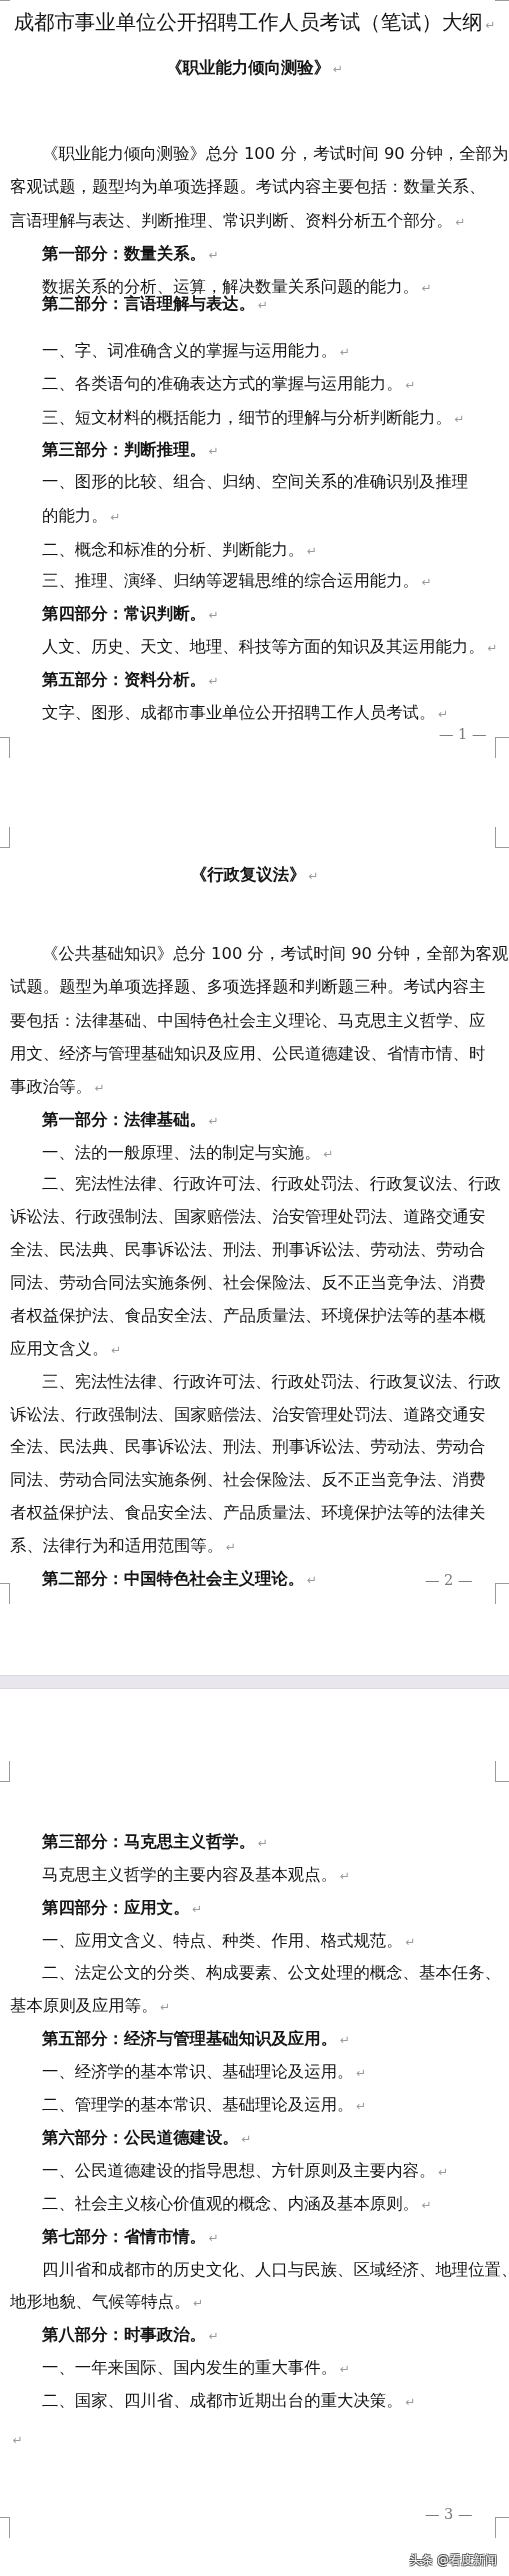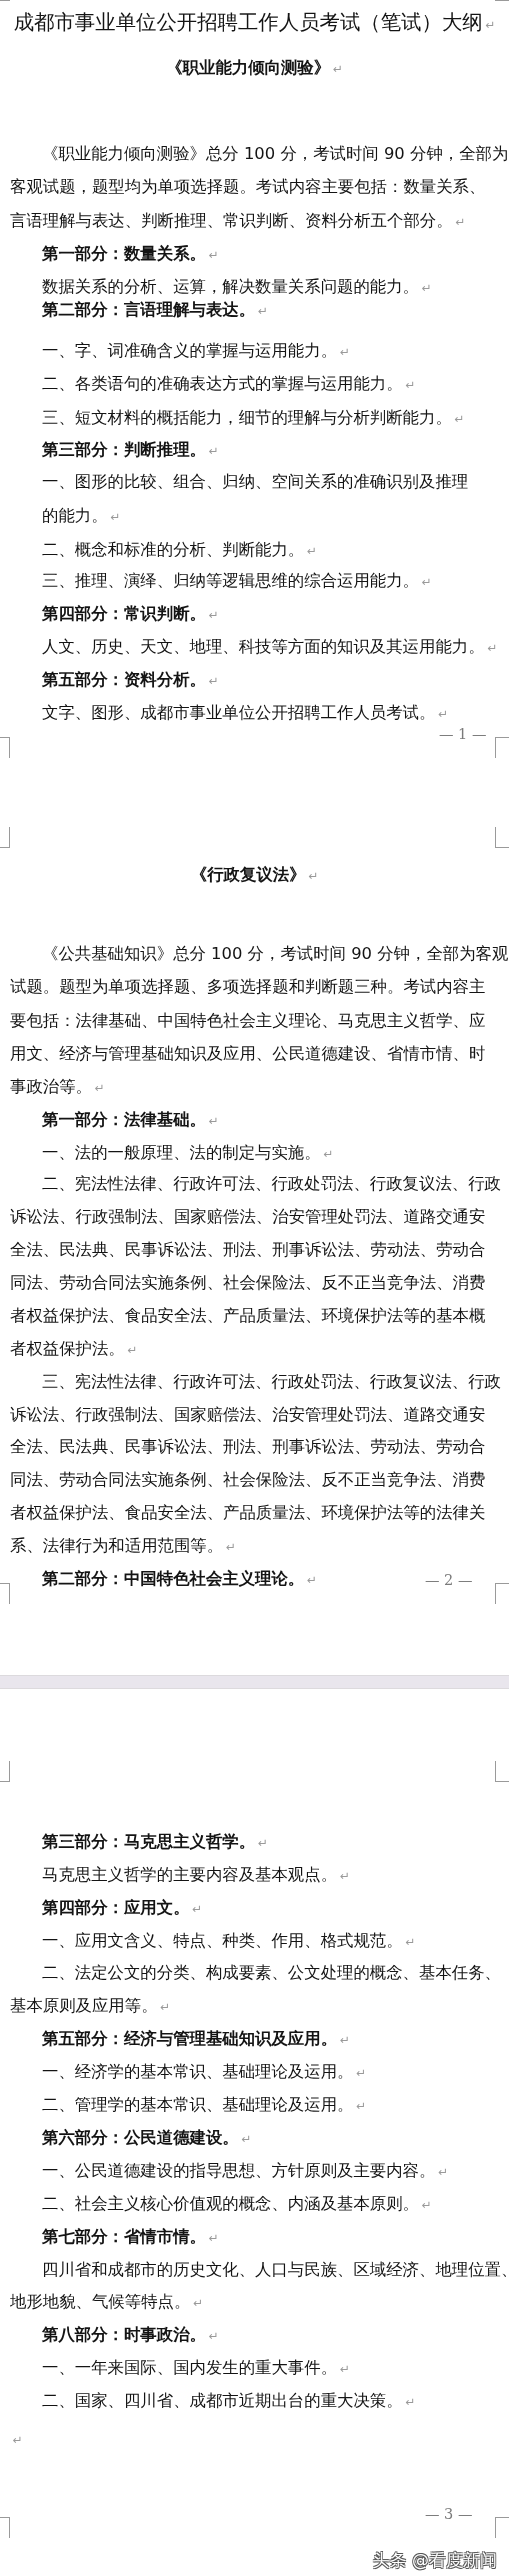--- a/index.html
+++ b/index.html
@@ -7,21 +7,21 @@
          font-family: "DejaVu Sans", "Liberation Sans", sans-serif; color: #141414; }
   .line { position: absolute; white-space: nowrap; font-size: 16.4px; line-height: 20px; height: 20px; margin-top: 40px; }
   .line.bold { font-weight: bold; }
   .title { position: absolute; left: 0; width: 509px; text-align: center; font-size: 20.4px; line-height: 26px; white-space: nowrap; }
   .subtitle { position: absolute; left: 0; width: 509px; text-align: center; font-size: 16.4px; font-weight: bold; line-height: 20px; white-space: nowrap; }
   .pm { color: #9a9a9a; font-size: 12px; font-weight: normal; margin-left: 2.6px; }
   .pagenum { position: absolute; font-family: "DejaVu Serif", "Liberation Serif", serif; color: #7a7a7a; font-size: 14.5px; line-height: 17px; white-space: nowrap; }
   .crop { position: absolute; border-color: #9a9a9a; border-style: solid; border-width: 0; }
   .band { position: absolute; left: 0; width: 509px; top: 1675px; height: 14px;
           background: #e9e6ed; border-top: 1.3px solid #dcdadd; border-bottom: 0.7px solid #dcdadd; box-sizing: border-box; }
-  .watermark { position: absolute; right: 12px; top: 2552px; font-size: 17px; line-height: 16px; color: #ffffff;
+  .watermark { position: absolute; right: 12px; top: 2552px; font-size: 12px; line-height: 16px; color: #ffffff;
                text-shadow: -0.7px -0.7px 0 #555, 0.7px -0.7px 0 #555, -0.7px 0.7px 0 #555, 0.7px 0.7px 0 #555; white-space: nowrap; }
 </style>
 </head>
 <body>
 
 <div class="crop" style="left:0;top:0;width:10px;height:0;border-top-width:0.7px;"></div>
 <div class="crop" style="left:495px;top:0;width:14px;height:0;border-top-width:0.7px;"></div>
 
 <div class="title" style="top:8.5px;">
   <span>成都市事业单位公开招聘工作人员考试（笔试）大纲</span><span class="pm">↵</span>
@@ -30,21 +30,21 @@
 <div class="subtitle" style="top:58px;">
   <span>《职业能力倾向测验》</span><span class="pm">↵</span>
 </div>
 
 <div id="lines-root">
     <div class="line" style="left: 42px; top: 104px;"><span>《职业能力倾向测验》总分 100 分，考试时间 90 分钟，全部为</span></div>
     <div class="line" style="left: 10px; top: 137px; text-align: center;"><span>客观试题，题型均为单项选择题。考试内容主要包括：数量关系、</span></div>
     <div class="line" style="left: 10px; top: 171px;"><span>言语理解与表达、判断推理、常识判断、资料分析五个部分。</span><span class="pm">↵</span></div>
     <div class="line bold" style="left: 42px; top: 204px;"><span>第一部分：数量关系。</span><span class="pm">↵</span></div>
     <div class="line" style="left: 42px; top: 237px;"><span>数据关系的分析、运算，解决数量关系问题的能力。</span><span class="pm">↵</span></div>
-    <div class="line bold" style="left: 42px; top: 260px; text-align: right;"><span>第二部分：言语理解与表达。</span><span class="pm">↵</span></div>
+    <div class="line bold" style="left: 42px; top: 254px; text-align: right;"><span>第二部分：言语理解与表达。</span><span class="pm">↵</span></div>
     <div class="line" style="left: 42px; top: 301px;"><span>一、字、词准确含义的掌握与运用能力。</span><span class="pm">↵</span></div>
     <div class="line" style="left: 42px; top: 334px;"><span>二、各类语句的准确表达方式的掌握与运用能力。</span><span class="pm">↵</span></div>
     <div class="line" style="left: 42px; top: 368px;"><span>三、短文材料的概括能力，细节的理解与分析判断能力。</span><span class="pm">↵</span></div>
     <div class="line bold" style="left: 42px; top: 400px;"><span>第三部分：判断推理。</span><span class="pm">↵</span></div>
     <div class="line" style="left: 42px; top: 432px;"><span>一、图形的比较、组合、归纳、空间关系的准确识别及推理</span></div>
     <div class="line" style="left: 42px; top: 466px;"><span>的能力。</span><span class="pm">↵</span></div>
     <div class="line" style="left: 42px; top: 500px;"><span>二、概念和标准的分析、判断能力。</span><span class="pm">↵</span></div>
     <div class="line" style="left: 42px; top: 531px;"><span>三、推理、演绎、归纳等逻辑思维的综合运用能力。</span><span class="pm">↵</span></div>
     <div class="line bold" style="left: 42px; top: 564px;"><span>第四部分：常识判断。</span><span class="pm">↵</span></div>
     <div class="line" style="left: 42px; top: 597px;"><span>人文、历史、天文、地理、科技等方面的知识及其运用能力。</span><span class="pm">↵</span></div>
@@ -55,21 +55,21 @@
     <div class="line" style="left: 10px; top: 971px;"><span>要包括：法律基础、中国特色社会主义理论、马克思主义哲学、应</span></div>
     <div class="line" style="left: 10px; top: 1004px;"><span>用文、经济与管理基础知识及应用、公民道德建设、省情市情、时</span></div>
     <div class="line" style="left: 10px; top: 1037px;"><span>事政治等。</span><span class="pm">↵</span></div>
     <div class="line bold" style="left: 42px; top: 1070px;"><span>第一部分：法律基础。</span><span class="pm">↵</span></div>
     <div class="line" style="left: 42px; top: 1103px;"><span>一、法的一般原理、法的制定与实施。</span><span class="pm">↵</span></div>
     <div class="line" style="left: 42px; top: 1134px;"><span>二、宪法性法律、行政许可法、行政处罚法、行政复议法、行政</span></div>
     <div class="line" style="left: 10px; top: 1167px;"><span>诉讼法、行政强制法、国家赔偿法、治安管理处罚法、道路交通安</span></div>
     <div class="line" style="left: 10px; top: 1200px;"><span>全法、民法典、民事诉讼法、刑法、刑事诉讼法、劳动法、劳动合</span></div>
     <div class="line" style="left: 10px; top: 1233px;"><span>同法、劳动合同法实施条例、社会保险法、反不正当竞争法、消费</span></div>
     <div class="line" style="left: 10px; top: 1266px;"><span>者权益保护法、食品安全法、产品质量法、环境保护法等的基本概</span></div>
-    <div class="line" style="left: 10px; top: 1299px;"><span>者权益保护法。</span><span class="pm">↵</span></div>
+    <div class="line" style="left: 10px; top: 1299px;"><span>应用文含义。</span><span class="pm">↵</span></div>
     <div class="line" style="left: 42px; top: 1332px;"><span>三、宪法性法律、行政许可法、行政处罚法、行政复议法、行政</span></div>
     <div class="line" style="left: 10px; top: 1365px;"><span>诉讼法、行政强制法、国家赔偿法、治安管理处罚法、道路交通安</span></div>
     <div class="line" style="left: 10px; top: 1397px;"><span>全法、民法典、民事诉讼法、刑法、刑事诉讼法、劳动法、劳动合</span></div>
     <div class="line" style="left: 10px; top: 1430px;"><span>同法、劳动合同法实施条例、社会保险法、反不正当竞争法、消费</span></div>
     <div class="line" style="left: 10px; top: 1463px;"><span>者权益保护法、食品安全法、产品质量法、环境保护法等的法律关</span></div>
     <div class="line" style="left: 10px; top: 1496px;"><span>系、法律行为和适用范围等。</span><span class="pm">↵</span></div>
     <div class="line bold" style="left: 42px; top: 1529px;"><span>第二部分：中国特色社会主义理论。</span><span class="pm">↵</span></div>
     <div class="line bold" style="left: 42px; top: 1792px;"><span>第三部分：马克思主义哲学。</span><span class="pm">↵</span></div>
     <div class="line" style="left: 42px; top: 1825px;"><span>马克思主义哲学的主要内容及基本观点。</span><span class="pm">↵</span></div>
     <div class="line bold" style="left: 42px; top: 1858px;"><span>第四部分：应用文。</span><span class="pm">↵</span></div>

